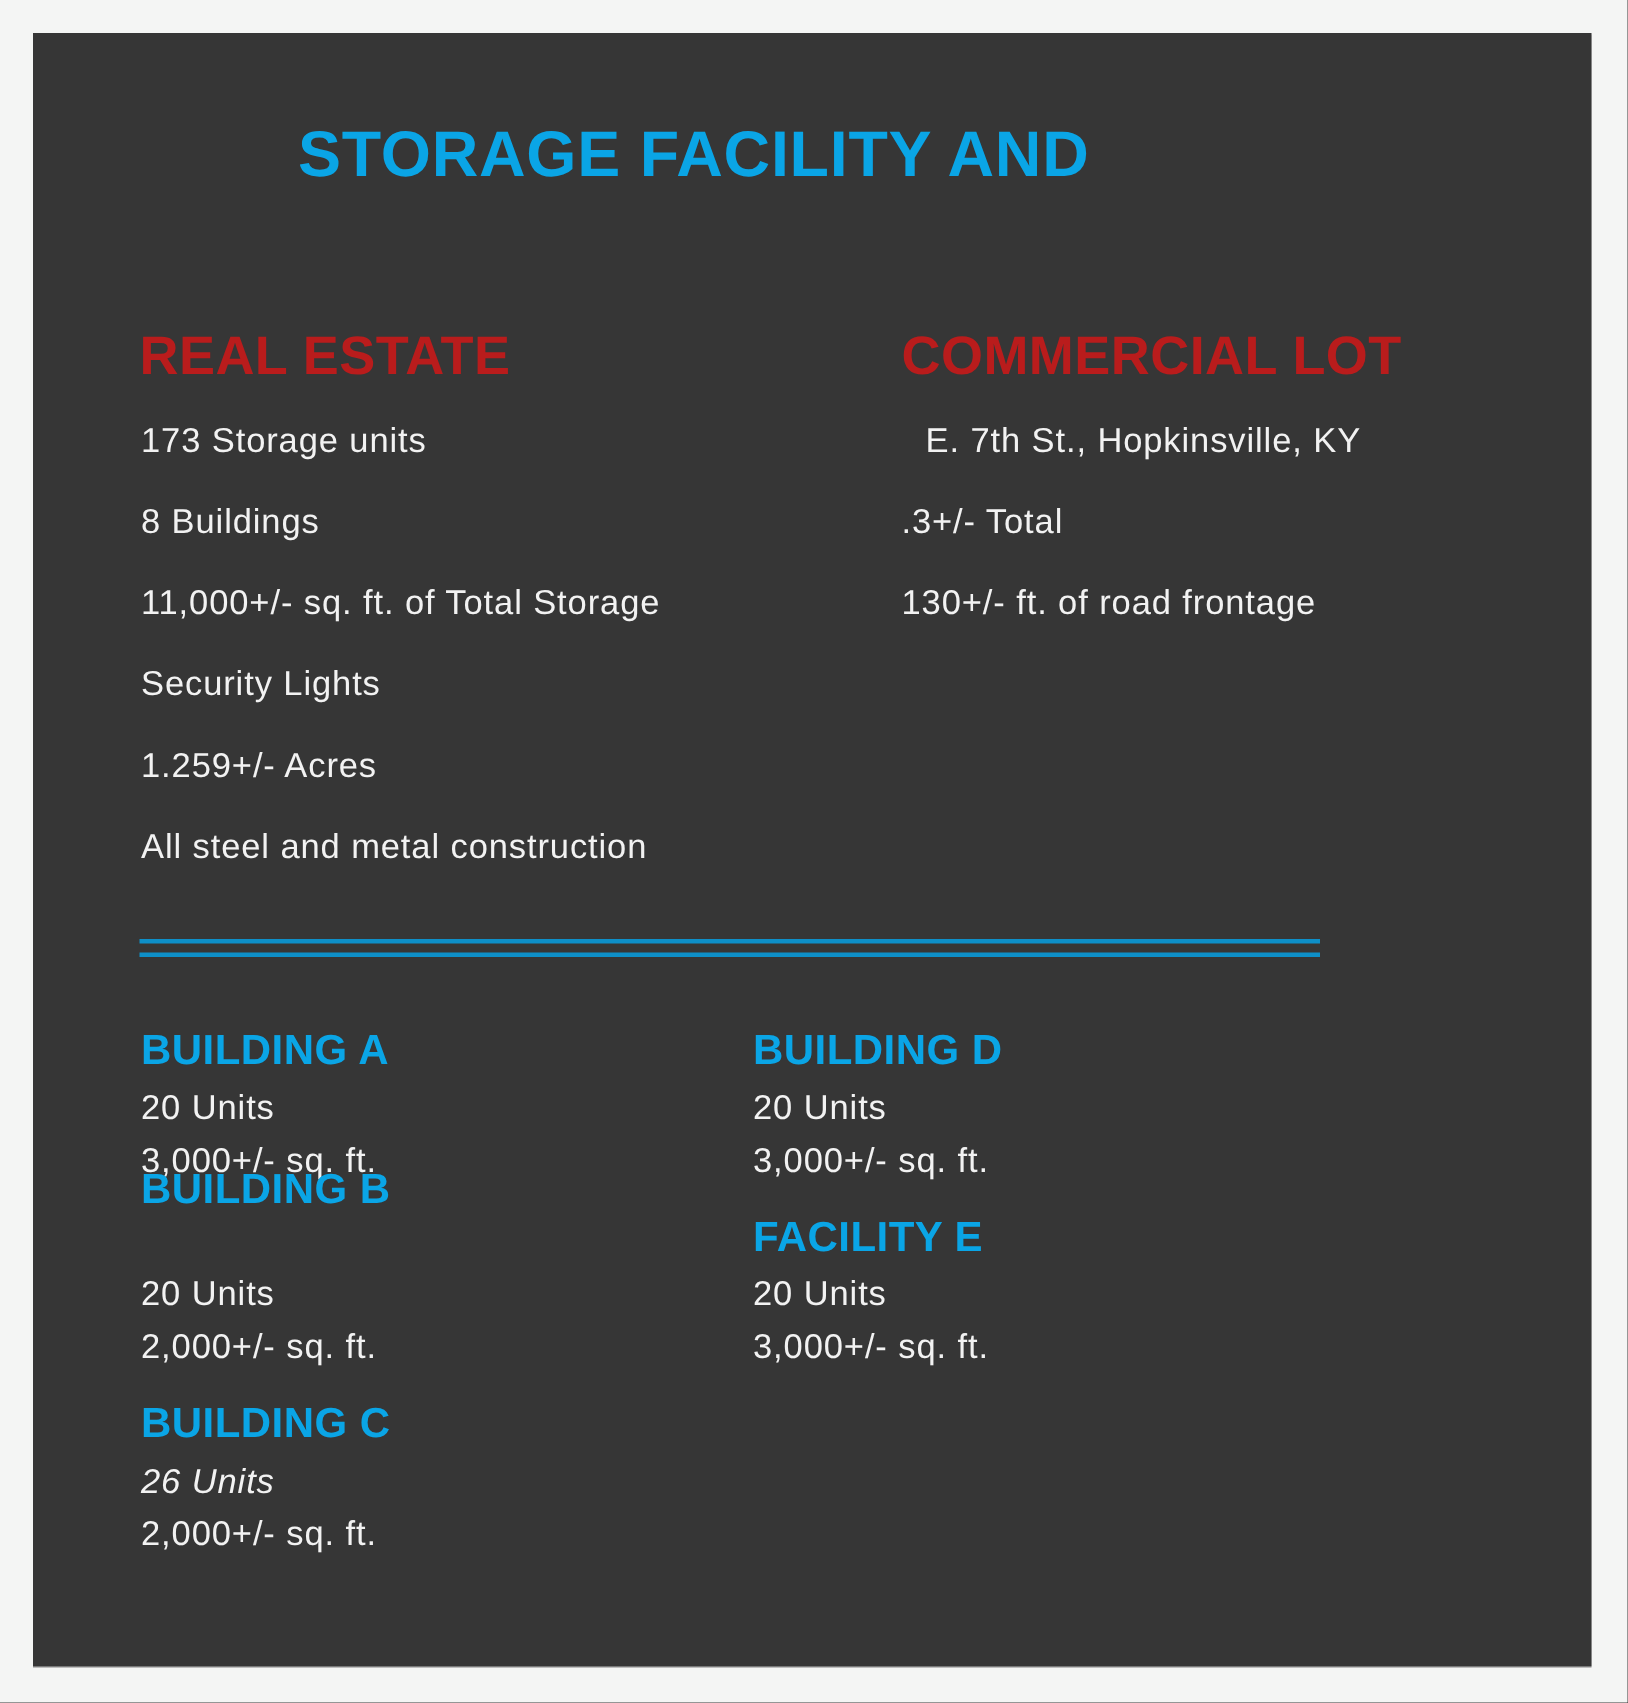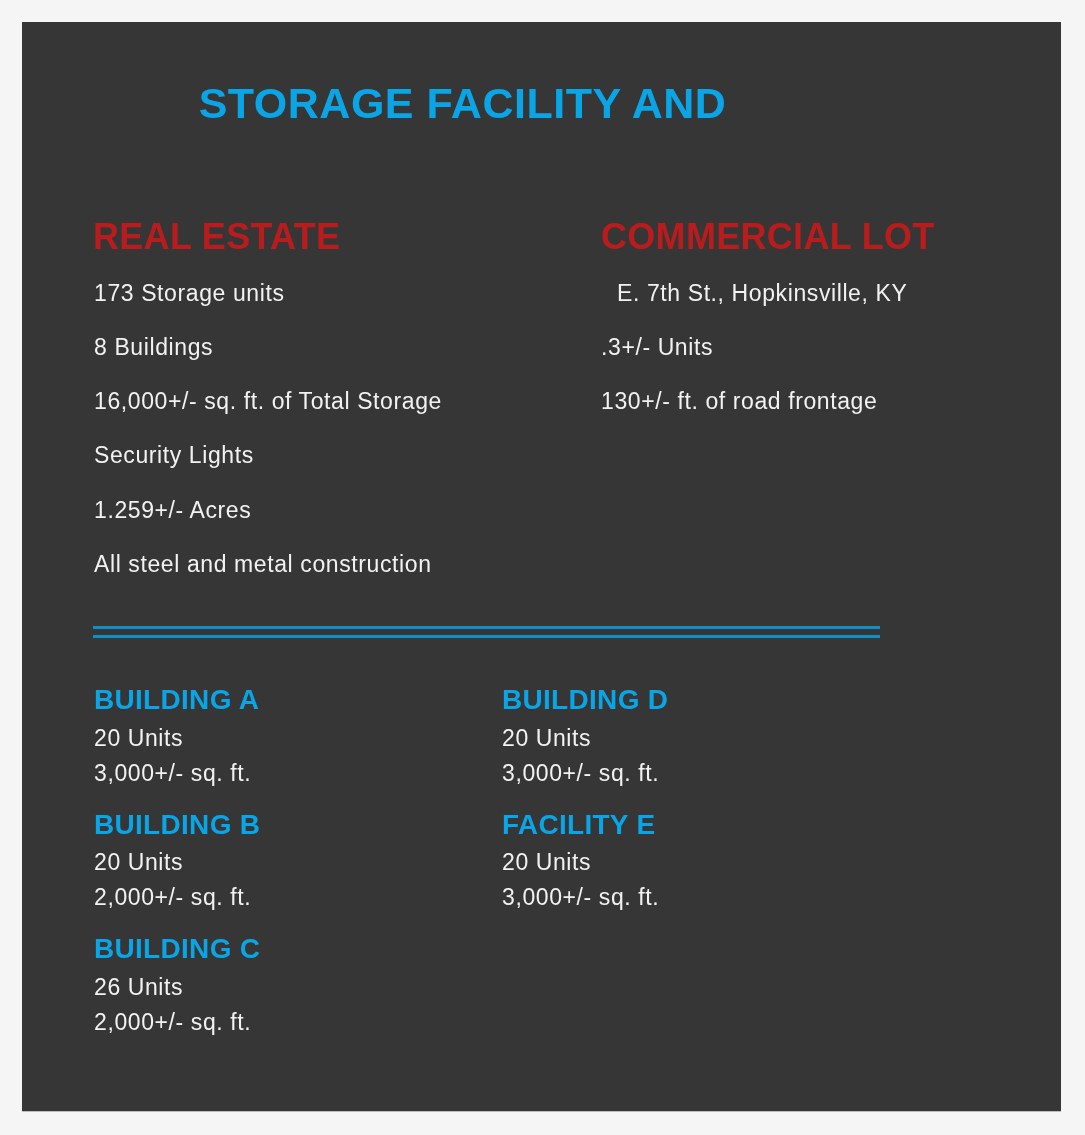--- a/index.html
+++ b/index.html
@@ -16,43 +16,43 @@
 
 <div class="panel"></div>
 
 <div class="title">
   <div>STORAGE FACILITY AND</div>
 </div>
 
 <div class="h2" style="left:93px; top:217px;">REAL ESTATE</div>
 <div class="item" style="left:94px; top:279px;">173 Storage units</div>
 <div class="item" style="left:94px; top:333px;">8 Buildings</div>
-<div class="item" style="left:94px; top:387px;">16,000+/- sq. ft. of Total Storage</div>
+<div class="item" style="left:94px; top:387px;">11,000+/- sq. ft. of Total Storage</div>
 <div class="item" style="left:94px; top:441px;">Security Lights</div>
 <div class="item" style="left:94px; top:496px;">1.259+/- Acres</div>
 <div class="item" style="left:94px; top:550px;">All steel and metal construction</div>
 
 <div class="h2" style="left:601px; top:217px;">COMMERCIAL LOT</div>
 <div class="item" style="left:617px; top:279px;">E. 7th St., Hopkinsville, KY</div>
-<div class="item" style="left:601px; top:333px;">.3+/- Units</div>
+<div class="item" style="left:601px; top:333px;">.3+/- Total</div>
 <div class="item" style="left:601px; top:387px;">130+/- ft. of road frontage</div>
 
 <div class="line" style="top:626px;"></div>
 <div class="line" style="top:635px;"></div>
 
 <div class="h3" style="left:94px; top:684px;">BUILDING A</div>
 <div class="item" style="left:94px; top:724px;">20 Units</div>
 <div class="item" style="left:94px; top:759px;">3,000+/- sq. ft.</div>
 
-<div class="h3" style="left:94px; top:809px;">BUILDING B</div>
+<div class="h3" style="left:94px; top:777px;">BUILDING B</div>
 <div class="item" style="left:94px; top:848px;">20 Units</div>
 <div class="item" style="left:94px; top:883px;">2,000+/- sq. ft.</div>
 
 <div class="h3" style="left:94px; top:933px;">BUILDING C</div>
-<div class="item" style="left:94px; top:973px;">26 Units</div>
+<div class="item" style="left:94px; top:973px;font-style:italic;">26 Units</div>
 <div class="item" style="left:94px; top:1008px;">2,000+/- sq. ft.</div>
 
 <div class="h3" style="left:502px; top:684px;">BUILDING D</div>
 <div class="item" style="left:502px; top:724px;">20 Units</div>
 <div class="item" style="left:502px; top:759px;">3,000+/- sq. ft.</div>
 
 <div class="h3" style="left:502px; top:809px;">FACILITY E</div>
 <div class="item" style="left:502px; top:848px;">20 Units</div>
 <div class="item" style="left:502px; top:883px;">3,000+/- sq. ft.</div>
 

